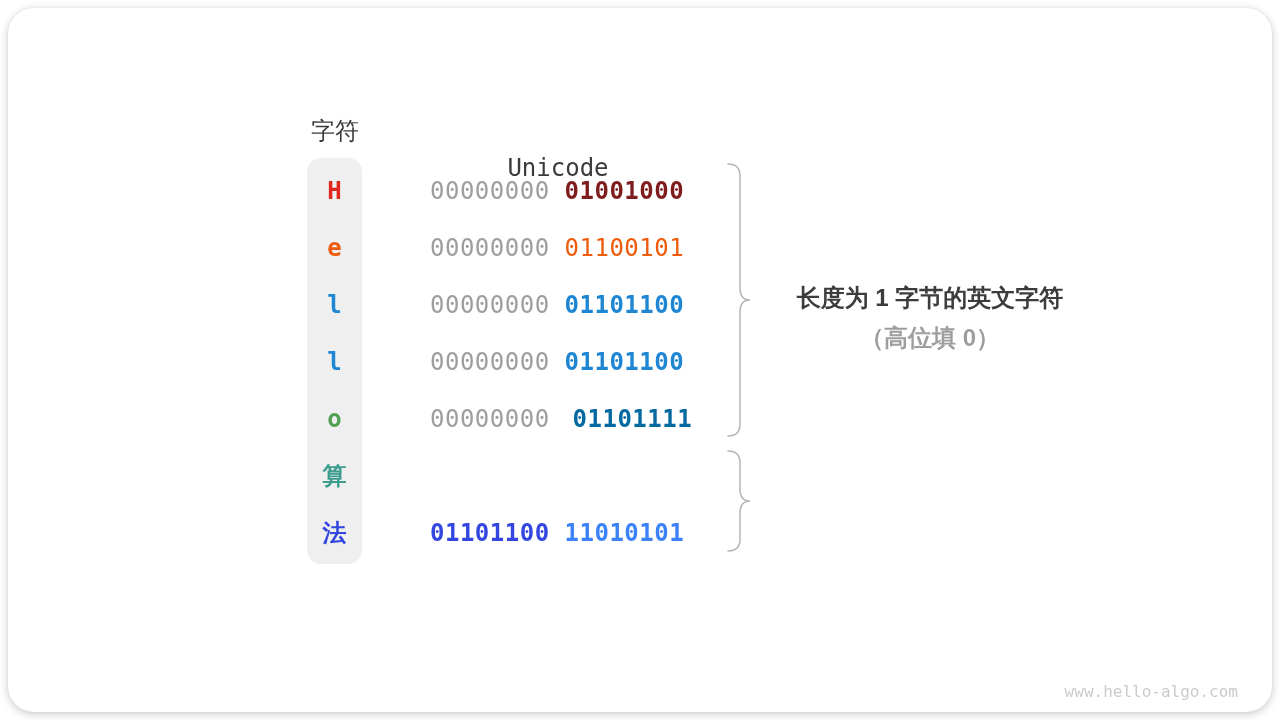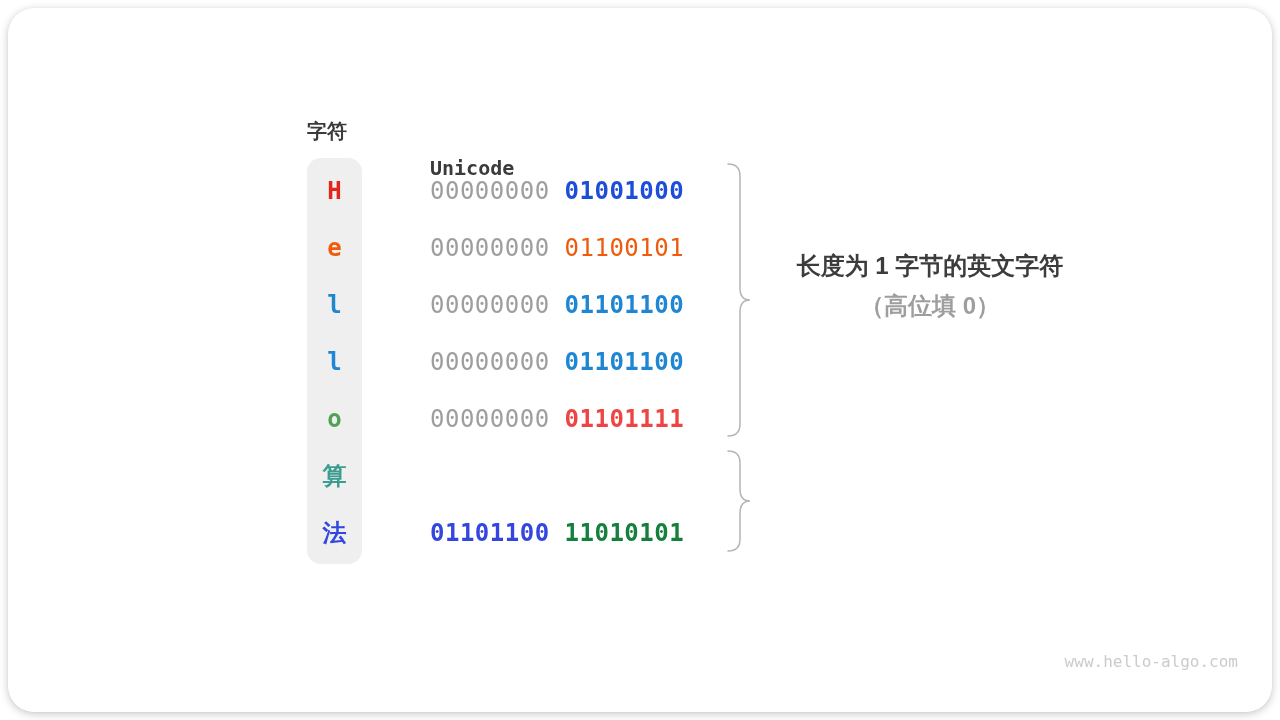--- a/index.html
+++ b/index.html
@@ -2,22 +2,22 @@
 <html><head>
 <meta charset="utf-8">
 <style>
   html,body{margin:0;padding:0;width:1280px;height:720px;background:#ffffff;overflow:hidden;}
   .card{
     position:absolute; inset:8px; background:#ffffff; border-radius:26px;
     box-shadow:0 2px 9px rgba(0,0,0,0.22), 0 0 2px rgba(0,0,0,0.06);
   }
   .abs{position:absolute;}
   .hdr{
-    font-family:"Liberation Sans",sans-serif; font-weight:700; font-size:20px;
-    color:#3b3b3b; line-height:28px;
+    font-family:"Liberation Sans",sans-serif; font-weight:400; font-size:24px;
+    color:#3b3b3b; text-align:center; line-height:28px;
   }
   .hdr-mono{font-family:"DejaVu Sans Mono",monospace;margin-top:37px;}
   .char-col-bg{
     left:299px; top:150px; width:55px; height:406px;
     background:#efefef; border-radius:14px;
   }
   .row{position:absolute; left:0; width:100%; height:57px;}
   .char{
     position:absolute; left:299px; width:55px; height:57px; line-height:57px;
     text-align:center; font-family:"DejaVu Sans Mono","Liberation Sans",sans-serif;
@@ -29,73 +29,73 @@
     white-space:pre;
   }
   .brace{stroke:#b5b5b5; stroke-width:1.5; fill:none; stroke-linecap:round;}
   .annot{
     width:344px; text-align:center;
     font-family:"Liberation Sans",sans-serif; font-size:24px; font-weight:600;
     color:#3c3c3c; line-height:40px;
   }
   .annot .sub{color:#9e9e9e; font-weight:700;}
   .watermark{
-    right:34px; top:644px; font-family:"DejaVu Sans Mono",monospace;
+    right:34px; top:674px; font-family:"DejaVu Sans Mono",monospace;
     font-size:16px; color:#cbcbcb; line-height:20px;margin-left:24px;
   }
 </style>
 </head>
 <body>
 
 <div class="card">
 
   <div class="abs hdr" style="left:299px; top:109px; width:56px;">字符</div>
   <div class="abs hdr hdr-mono" style="left:422px; top:109px; width:256px;">Unicode</div>
 
   <div class="abs char-col-bg"></div>
 
   <div>
       <div class="row" style="top: 155px;">
         <div class="char" style="color: rgb(225, 39, 27);">H</div>
-        <div class="bits"><span style="color: rgb(158, 158, 158); font-weight: 400;">00000000</span> <span style="color: #1d4ed8; font-weight: 700;">01001000</span></div>
+        <div class="bits"><span style="color: rgb(158, 158, 158); font-weight: 400;">00000000</span> <span style="color: #7f1d1d; font-weight: 700;">01001000</span></div>
       </div>
       <div class="row" style="top: 212px;">
         <div class="char" style="color: rgb(238, 91, 11);">e</div>
         <div class="bits"><span style="color: rgb(158, 158, 158); font-weight: 400;">00000000</span> <span style="color: rgb(238, 91, 11); font-weight: 400;">01100101</span></div>
       </div>
       <div class="row" style="top: 269px;">
         <div class="char" style="color: rgb(30, 134, 211);">l</div>
         <div class="bits"><span style="color: rgb(158, 158, 158); font-weight: 400;">00000000</span> <span style="color: rgb(30, 134, 211); font-weight: 700;">01101100</span></div>
       </div>
       <div class="row" style="top: 326px;">
         <div class="char" style="color: rgb(30, 134, 211);">l</div>
         <div class="bits"><span style="color: rgb(158, 158, 158); font-weight: 400;">00000000</span> <span style="color: rgb(30, 134, 211); font-weight: 700;">01101100</span></div>
       </div>
       <div class="row" style="top: 383px;">
         <div class="char" style="color: rgb(82, 160, 83);">o</div>
-        <div class="bits"><span style="color: rgb(158, 158, 158); font-weight: 400;">00000000</span> <span style="color: #ef4444; font-weight: 700;">01101111</span></div>
+        <div class="bits"><span style="color: rgb(158, 158, 158); font-weight: 400;">00000000</span> <span style="color: #0369a1; font-weight: 700; margin-left: 8px;">01101111</span></div>
       </div>
       <div class="row" style="top: 440px;">
         <div class="char" style="color: rgb(61, 156, 144);">算</div>
       </div>
       <div class="row" style="top: 497px;">
         <div class="char" style="color: rgb(51, 70, 223);">法</div>
-        <div class="bits"><span style="color: rgb(51, 70, 223); font-weight: 700;">01101100</span> <span style="color: #15803d; font-weight: 700;">11010101</span></div>
+        <div class="bits"><span style="color: rgb(51, 70, 223); font-weight: 700;">01101100</span> <span style="color: #3b82f6; font-weight: 700;">11010101</span></div>
       </div>
     </div>
 
   <svg class="abs" style="left:719px; top:155px;" width="26" height="274" viewBox="0 0 26 274">
     <path class="brace" d="M1,1 Q13,1 13,13 L13,125 Q13,137 23,137 Q13,137 13,149 L13,261 Q13,273 1,273"></path>
   </svg>
 
   <svg class="abs" style="left:719px; top:442px;" width="26" height="102" viewBox="0 0 26 102">
     <path class="brace" d="M1,1 Q13,1 13,13 L13,39 Q13,51 23,51 Q13,51 13,63 L13,89 Q13,101 1,101"></path>
   </svg>
 
-  <div class="abs annot" style="left:750px; top:238px;">
+  <div class="abs annot" style="left:750px; top:270px;">
     <div>长度为 1 字节的英文字符</div>
     <div class="sub">（高位填 0）</div>
   </div>
 
 
   <div class="abs watermark">www.hello-algo.com</div>
 
 </div>
 
 </body></html>

